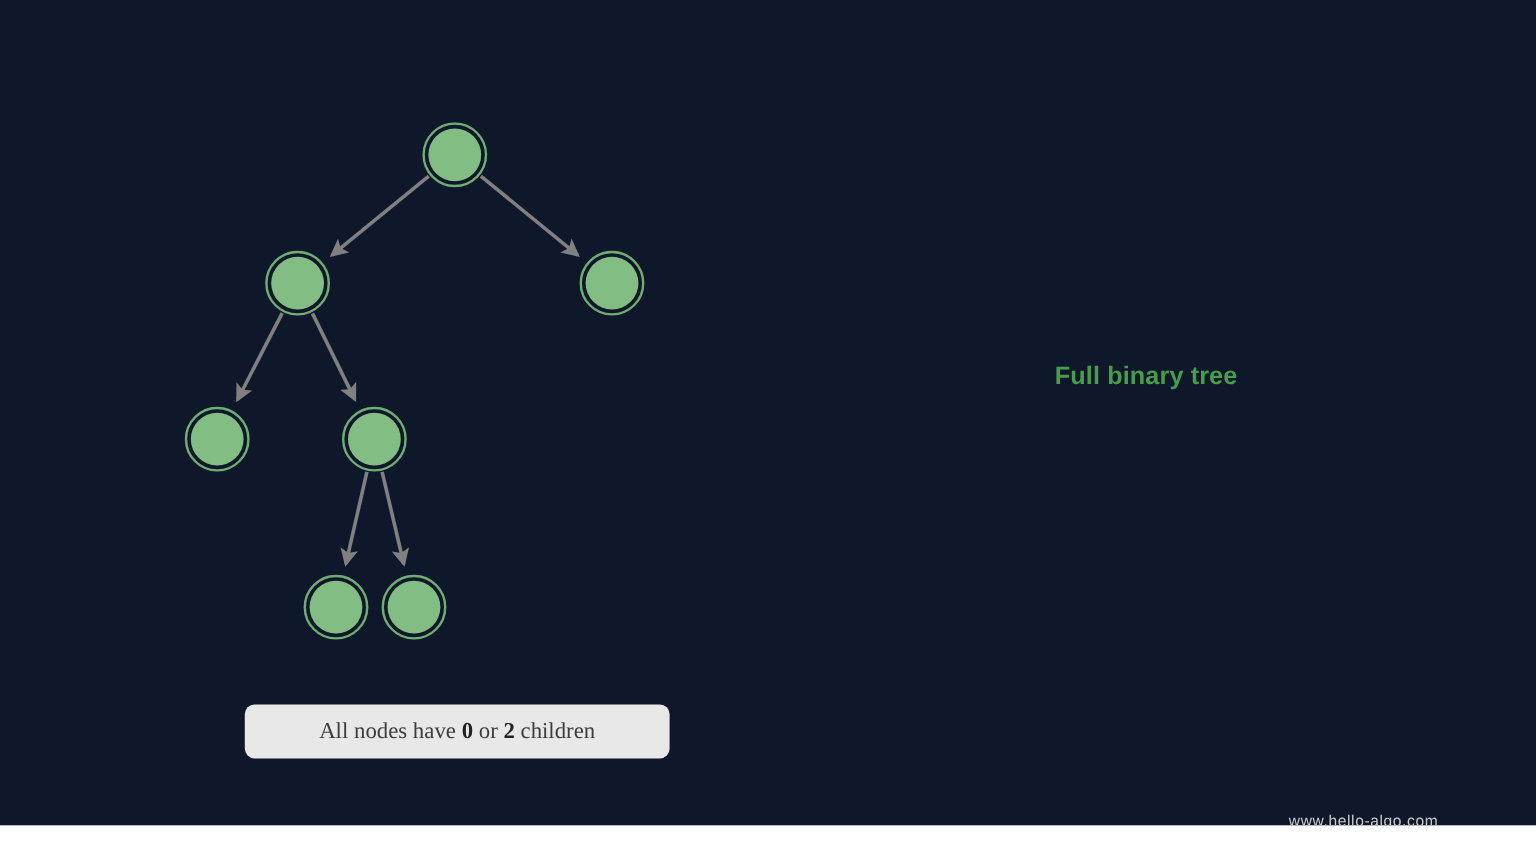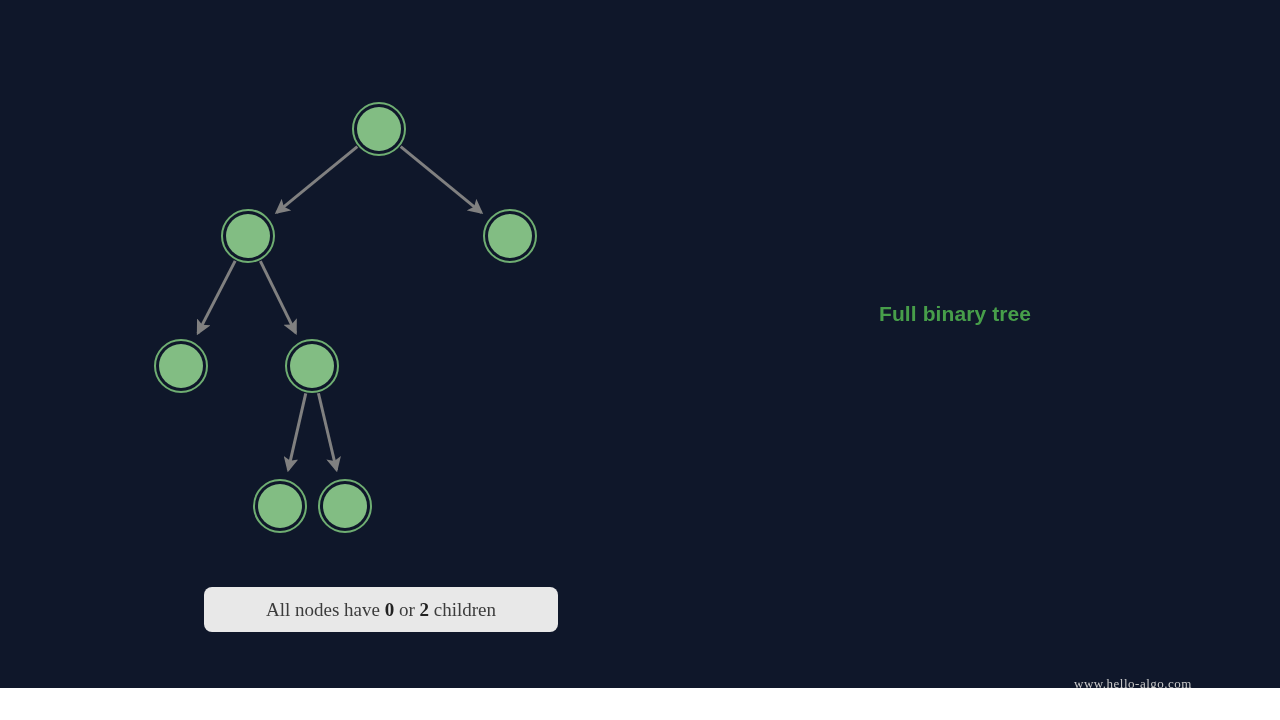--- a/index.html
+++ b/index.html
@@ -52,21 +52,21 @@
     white-space: nowrap;
   }
   .caption-text b {
     font-weight: bold;
     color: #222222;
   }
   .watermark {
     position: absolute;
     left: 1074px;
     top: 676px;
-    font-family: Liberation Serif, serif;
+    font-family: Liberation Sans, sans-serif;
     font-size: 13px;
     color: #c9c9c9;
     letter-spacing: 0.5px;
     white-space: nowrap;
   }
 </style>
 </head>
 <body>
 
 <div id="stage">

